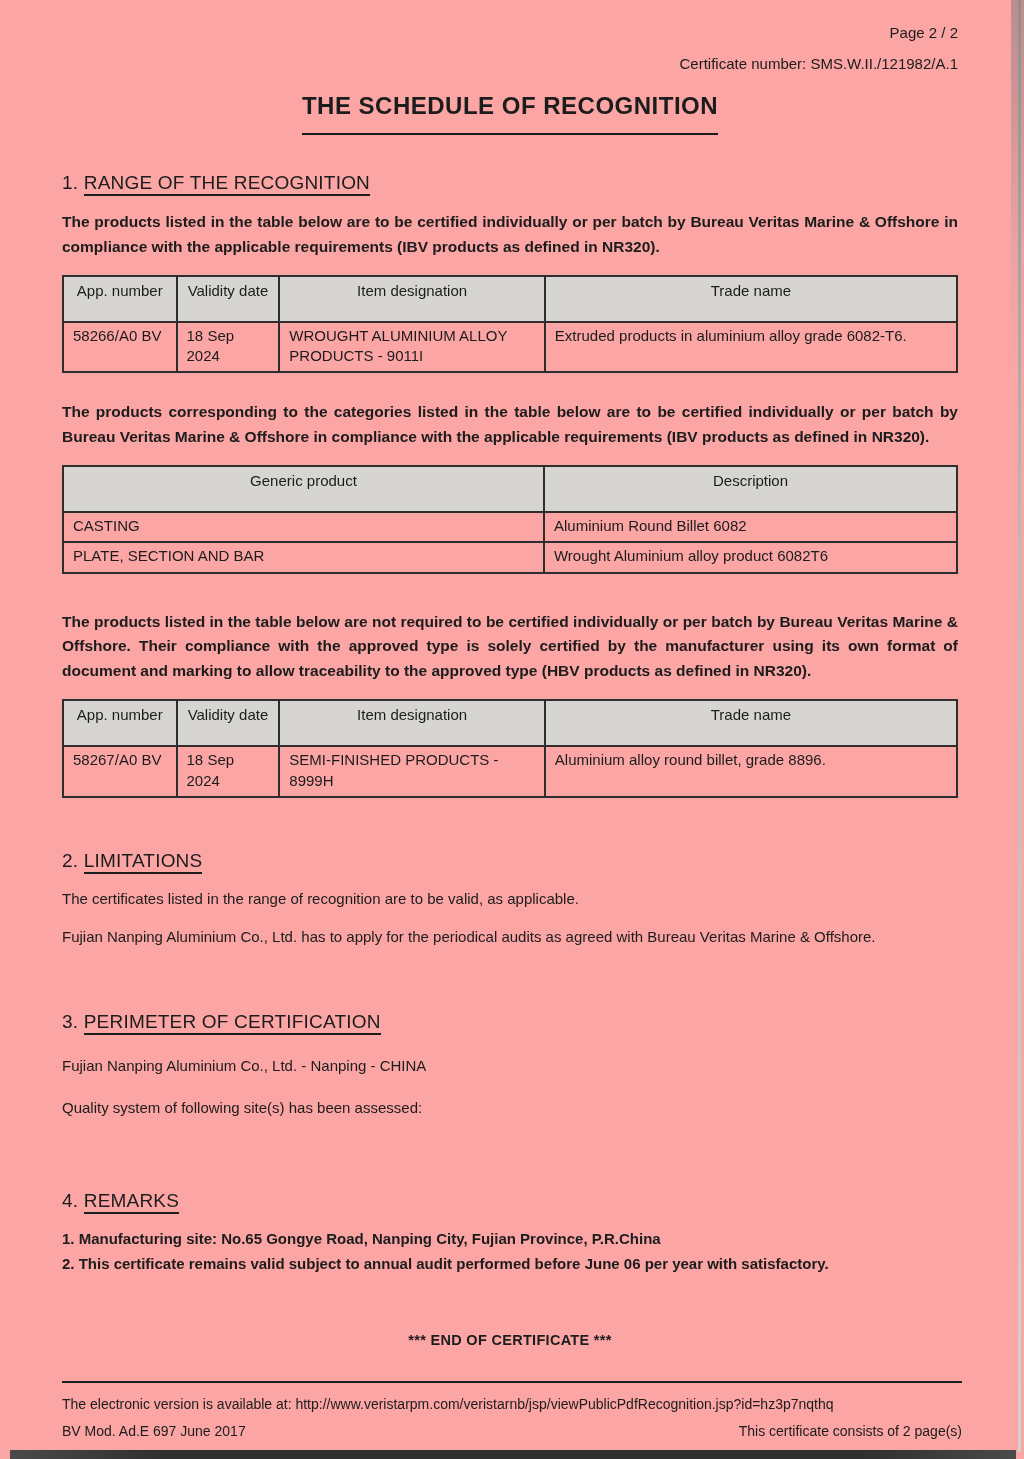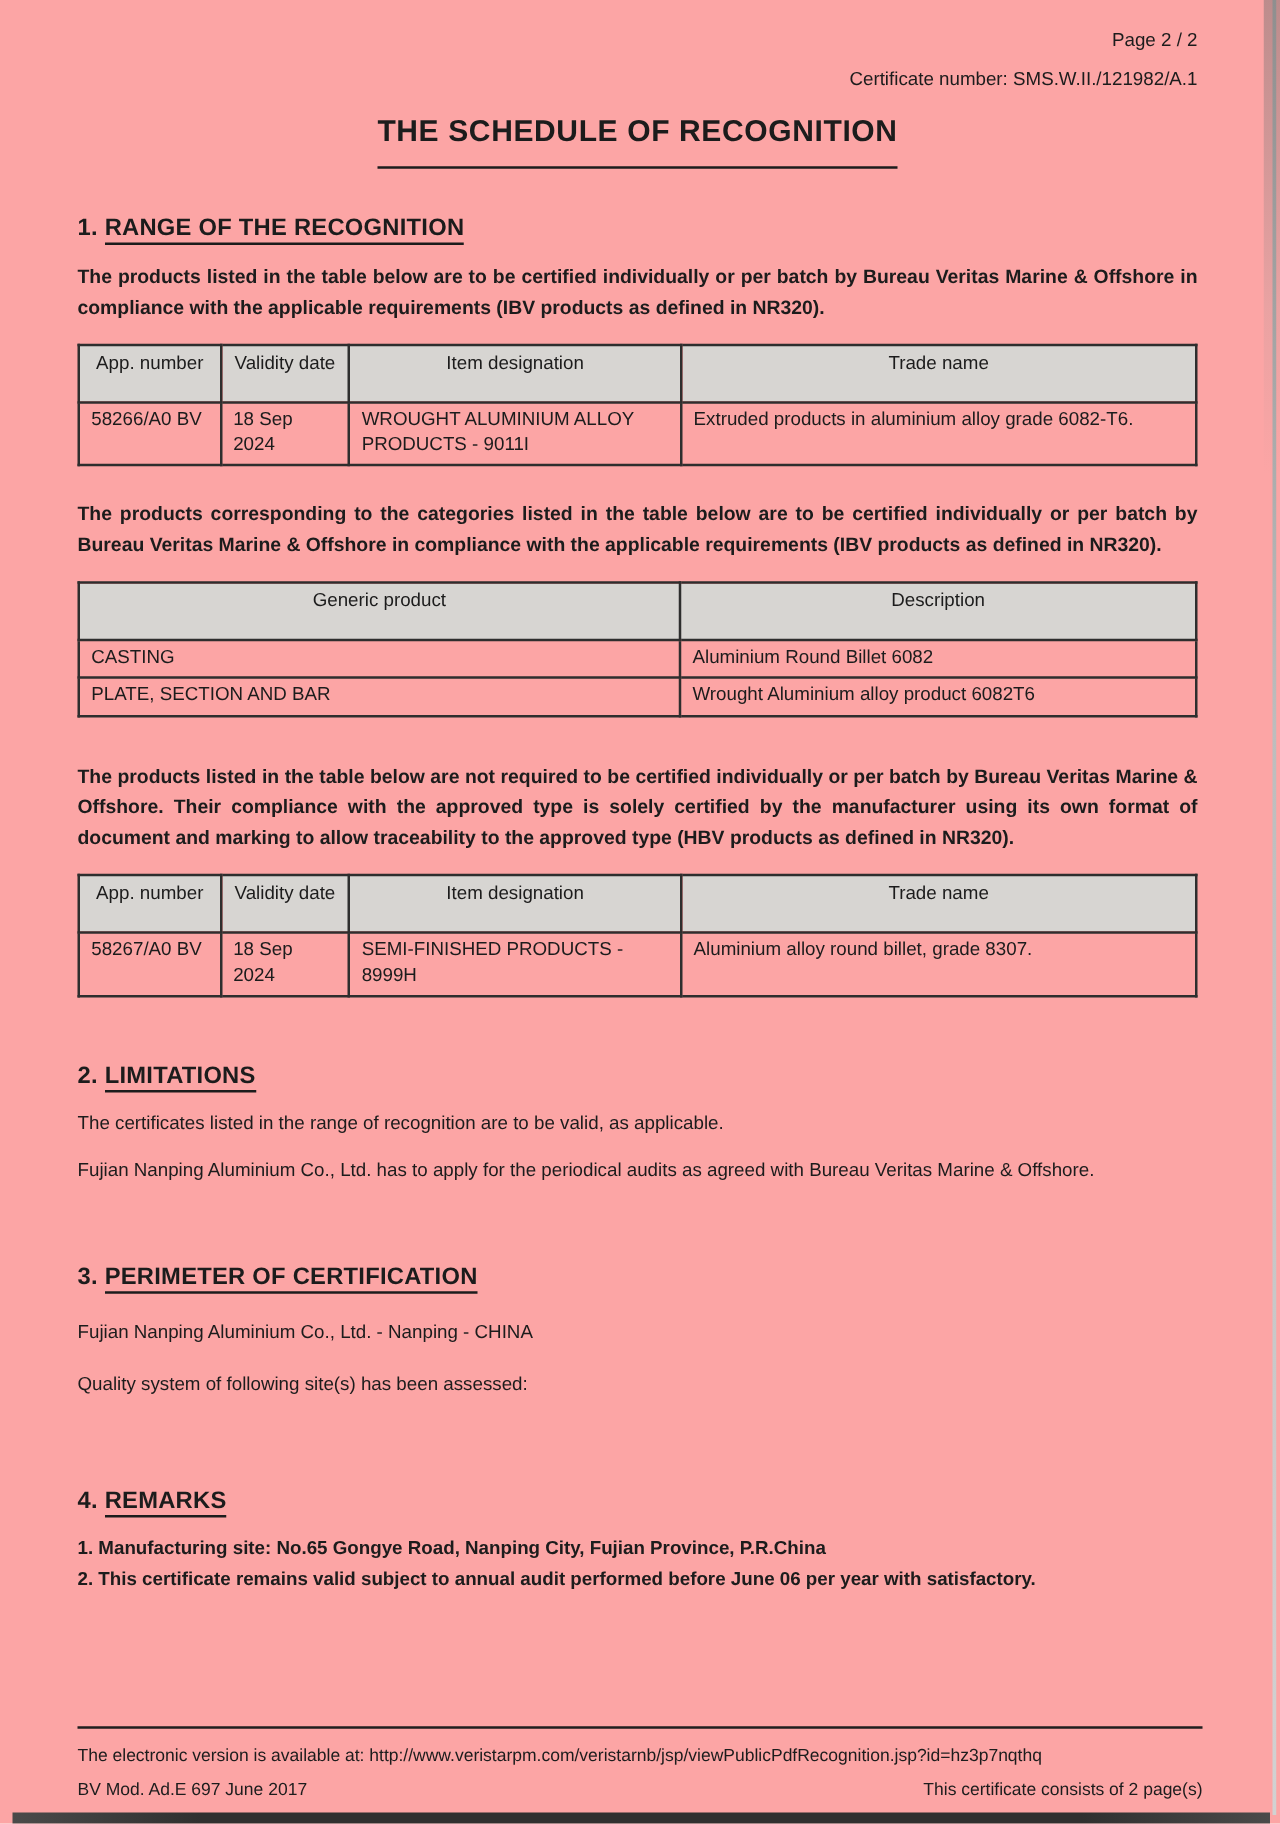--- a/index.html
+++ b/index.html
@@ -28,21 +28,21 @@
     background:linear-gradient(to right,#4a4a4a,#303030 15%,#303030 85%,#4a4a4a);
   }
   .content { position:absolute; left:62px; top:0; width:896px; }
 
   .page-num { margin-top:24px; text-align:right; font-size:15px; }
   .cert-num { margin-top:14px; text-align:right; font-size:15px; }
 
   .title { margin-top:20px; text-align:center; font-size:24px; font-weight:bold; letter-spacing:.5px; }
   .u { border-bottom:2px solid #1c1c1c; padding-bottom:14px; }
 
-  h2.sec { font-size:19px; font-weight:bold; letter-spacing:.2px; }
+  h2.sec { font-size:19px; font-weight:normal; letter-spacing:.2px; }
   h2.sec .u { border-bottom:2px solid #1c1c1c; padding-bottom:1px; }
   .mt-s1 { margin-top:52px; }
   .mt-s2 { margin-top:52px; }
   .mt-s3 { margin-top:62px; }
   .mt-s4 { margin-top:70px; }
 
   p.bold-para {
     margin-top:16px; font-size:15.5px; font-weight:bold;
     line-height:1.6; text-align:justify;
   }
@@ -162,21 +162,21 @@
           <th>Validity date</th>
           <th>Item designation</th>
           <th>Trade name</th>
         </tr>
       </thead>
       <tbody>
         <tr>
           <td>58267/A0 BV</td>
           <td>18 Sep 2024</td>
           <td>SEMI-FINISHED PRODUCTS - 8999H</td>
-          <td>Aluminium alloy round billet, grade 8307.</td>
+          <td>Aluminium alloy round billet, grade 8896.</td>
         </tr>
       </tbody>
     </table>
 
     <h2 class="sec mt-s2">
       <span>2.</span>
       <span class="u">LIMITATIONS</span>
     </h2>
     <p class="body-para">The certificates listed in the range of recognition are to be valid, as applicable.</p>
     <p class="body-para">Fujian Nanping Aluminium Co., Ltd. has to apply for the periodical audits as agreed with Bureau Veritas Marine &amp; Offshore.</p>
@@ -190,20 +190,21 @@
 
     <h2 class="sec mt-s4">
       <span>4.</span>
       <span class="u">REMARKS</span>
     </h2>
     <div class="remarks-block">
       <div class="remarks-line">1. Manufacturing site: No.65 Gongye Road, Nanping City, Fujian Province, P.R.China</div>
       <div class="remarks-line">2. This certificate remains valid subject to annual audit performed before June 06 per year with satisfactory.</div>
     </div>
 
+    <div class="end-marker">*** END OF CERTIFICATE ***</div>
   </div>
 
   <div class="footer">
     <div class="footer-rule"></div>
     <div class="footer-line">The electronic version is available at: http://www.veristarpm.com/veristarnb/jsp/viewPublicPdfRecognition.jsp?id=hz3p7nqthq</div>
     <div class="footer-row">
       <span>BV Mod. Ad.E 697 June 2017</span>
       <span>This certificate consists of 2 page(s)</span>
     </div>
   </div>

